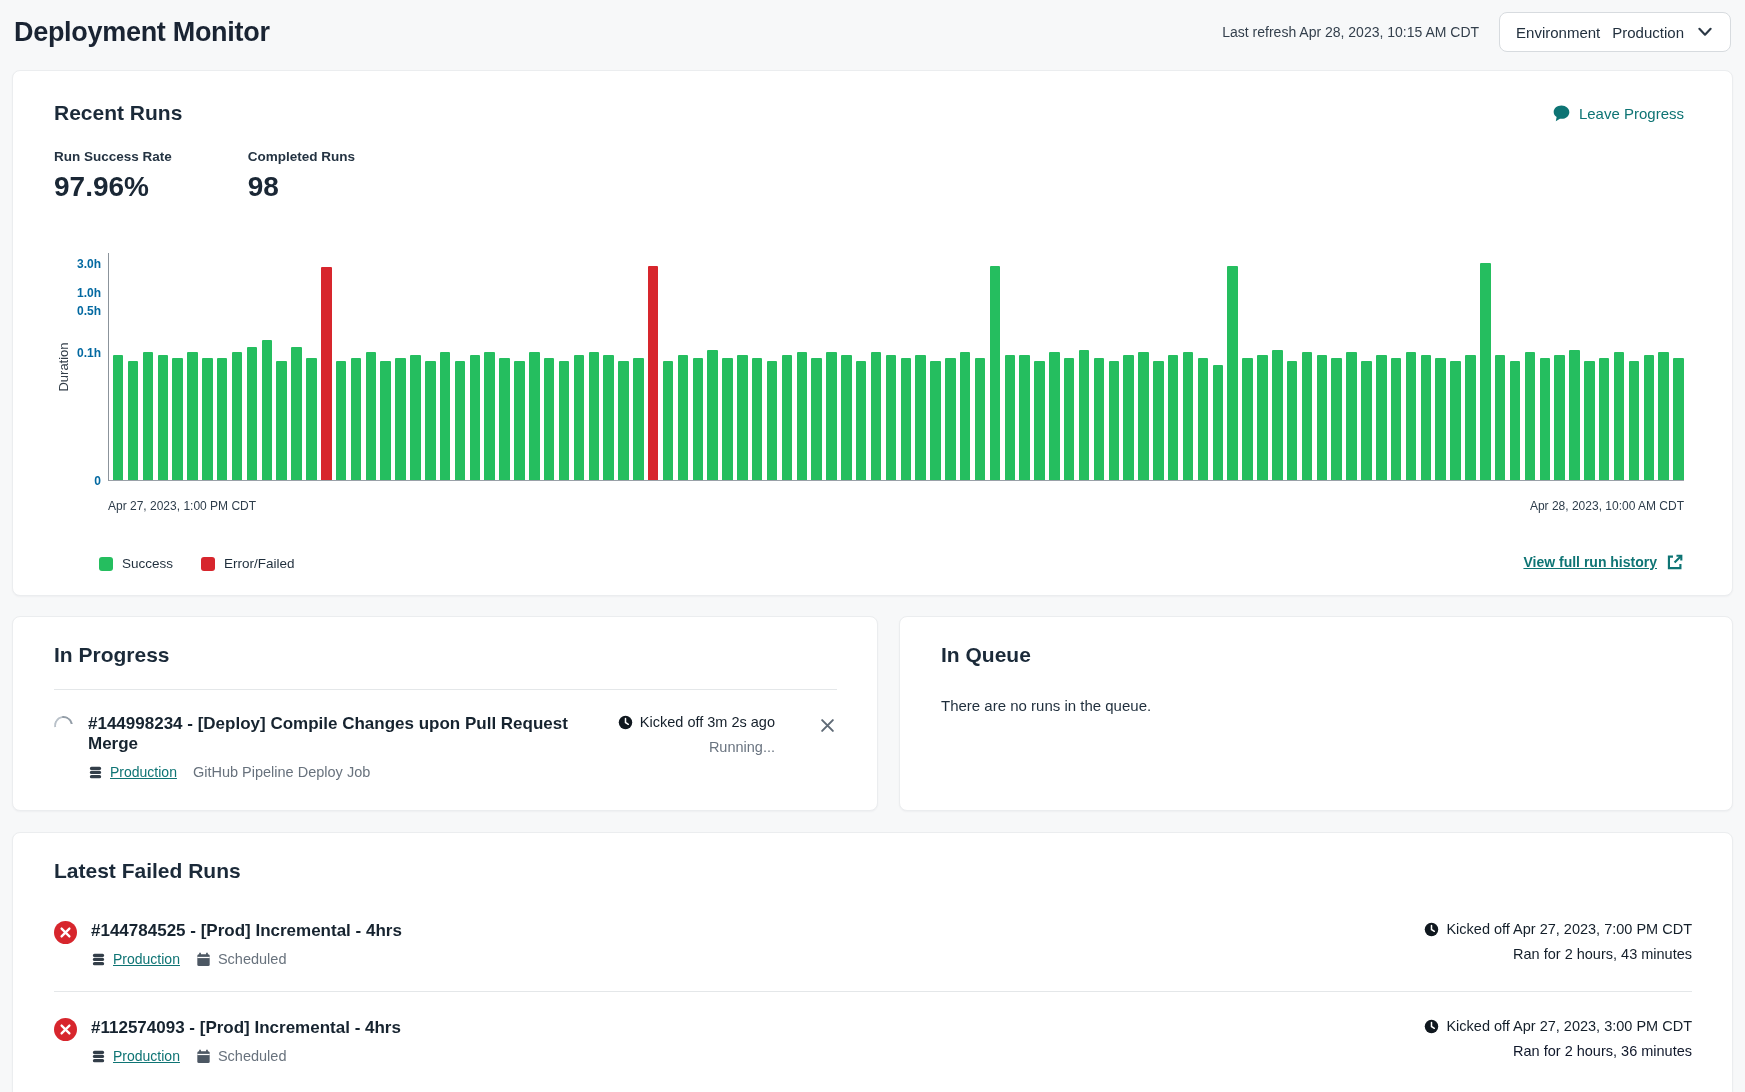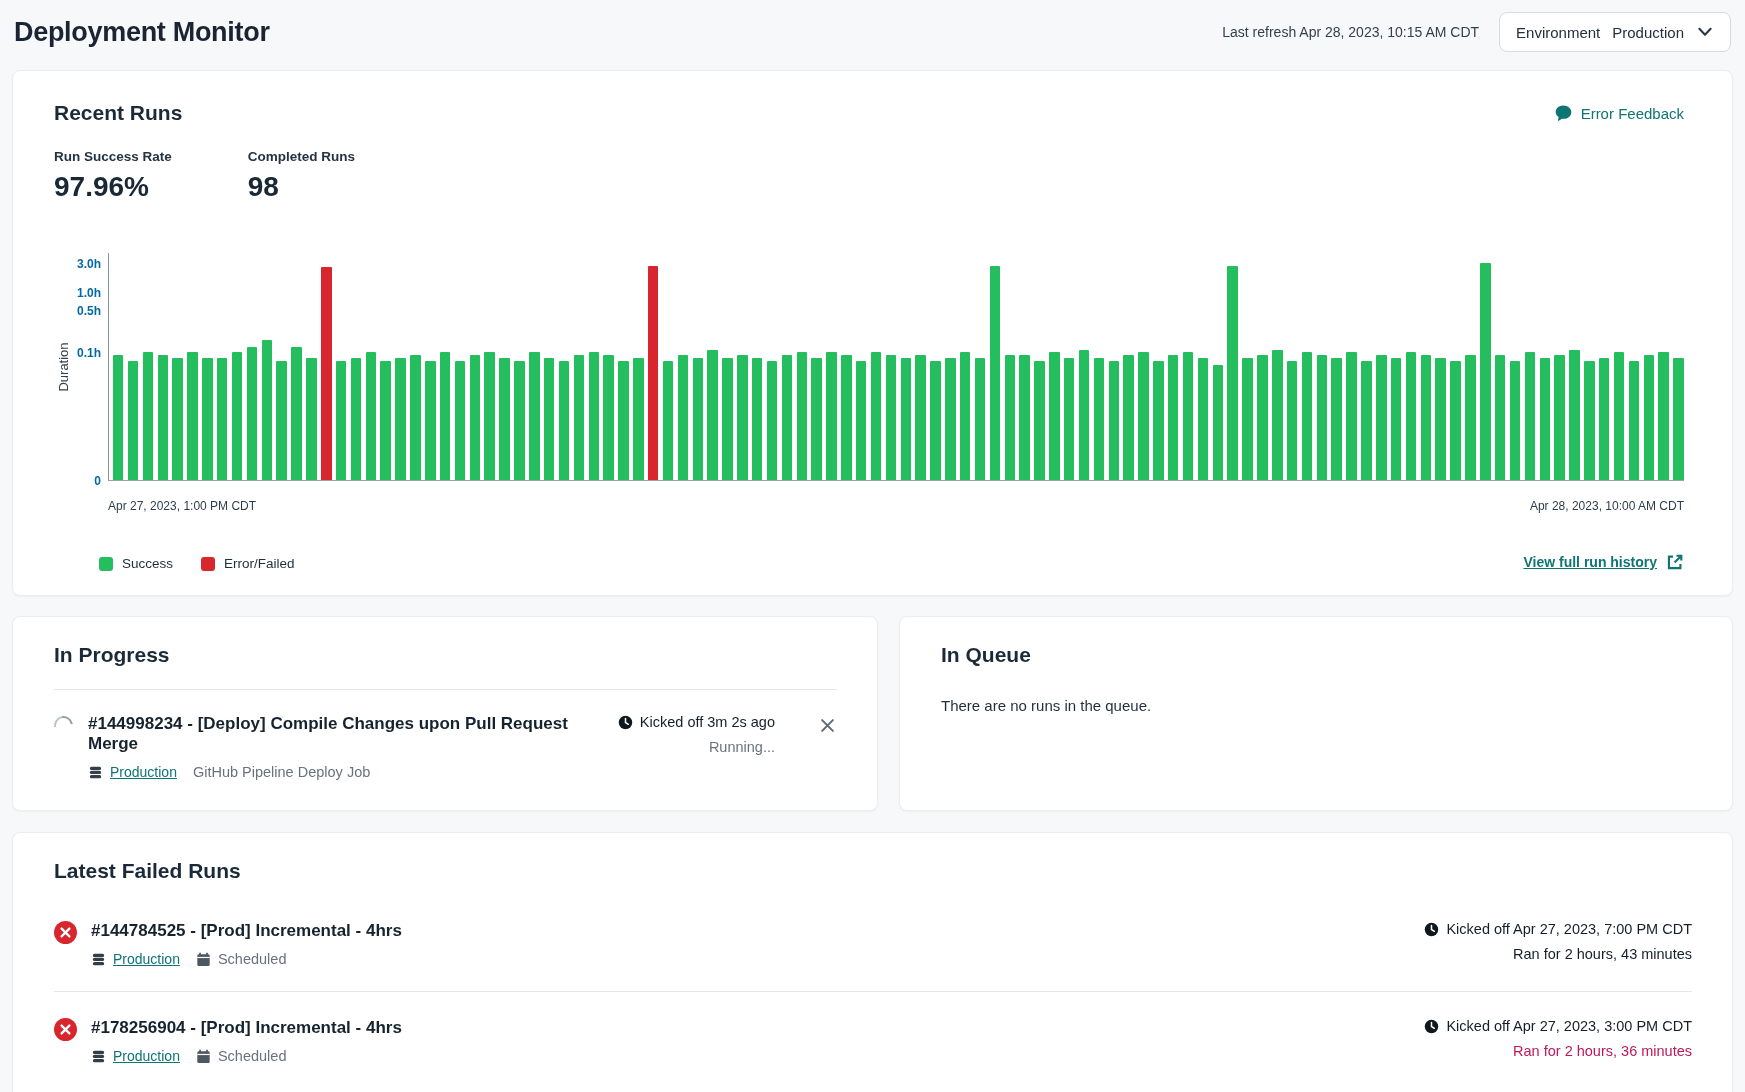--- a/index.html
+++ b/index.html
@@ -126,21 +126,21 @@
 
 <div class="card" id="card-recent">
   <div class="card-head">
     <h2>Recent Runs</h2>
     <div class="feedback-link">
       <span style="line-height:0">
         <svg width="19" height="19" viewBox="0 0 16 16">
             <path d="M8 1.3c-3.7 0-6.6 2.4-6.6 5.4 0 1.8 1 3.3 2.5 4.3l-.7 3.6 3.5-2.2c.4.1.9.1 1.3.1 3.7 0 6.6-2.5 6.6-5.6S11.7 1.3 8 1.3z" fill="#0e7474"></path>
           </svg>
       </span>
-      <span>Error Feedback</span>
+      <span>Leave Progress</span>
     </div>
   </div>
 
   <div class="metrics">
     <div>
       <div class="metric-label">Run Success Rate</div>
       <div class="metric-value">97.96%</div>
     </div>
     <div>
       <div class="metric-label">Completed Runs</div>
@@ -400,21 +400,21 @@
     </div>
 
     <div class="failed-row">
       <div class="err-badge">
         <svg width="23" height="23" viewBox="0 0 20 20">
             <circle cx="10" cy="10" r="10" fill="#d7262d"></circle>
             <path d="M6.6 6.6l6.8 6.8M13.4 6.6l-6.8 6.8" stroke="#fff" stroke-width="2" stroke-linecap="round"></path>
           </svg>
       </div>
       <div class="run-main">
-        <div class="run-title">#178256904 - [Prod] Incremental - 4hrs</div>
+        <div class="run-title">#112574093 - [Prod] Incremental - 4hrs</div>
         <div class="run-meta">
           <span class="meta-chip">
             <span style="line-height:0">
               <svg width="15" height="15" viewBox="0 0 16 16" fill="#333e49">
                   <rect x="2" y="1.8" rx="1.7" width="12" height="3.5"></rect>
                   <rect x="2" y="6.2" rx="1.7" width="12" height="3.5"></rect>
                   <rect x="2" y="10.6" rx="1.7" width="12" height="3.5"></rect>
                 </svg>
             </span>
             <span class="prod-link">Production</span>
@@ -434,17 +434,17 @@
       <div class="run-right">
         <div class="kicked">
           <span style="line-height:0">
             <svg width="15" height="15" viewBox="0 0 16 16">
                 <circle cx="8" cy="8" r="7.2" fill="#10181f"></circle>
                 <path d="M8 3.6V8l3 1.9" stroke="#fff" stroke-width="1.6" fill="none" stroke-linecap="round"></path>
               </svg>
           </span>
           <span>Kicked off Apr 27, 2023, 3:00 PM CDT</span>
         </div>
-        <div class="sub-right" style="color:#be185d">Ran for 2 hours, 36 minutes</div>
+        <div class="sub-right" style="color:#0f172a">Ran for 2 hours, 36 minutes</div>
       </div>
     </div>
   </div>
 </div>
 
 </body></html>

